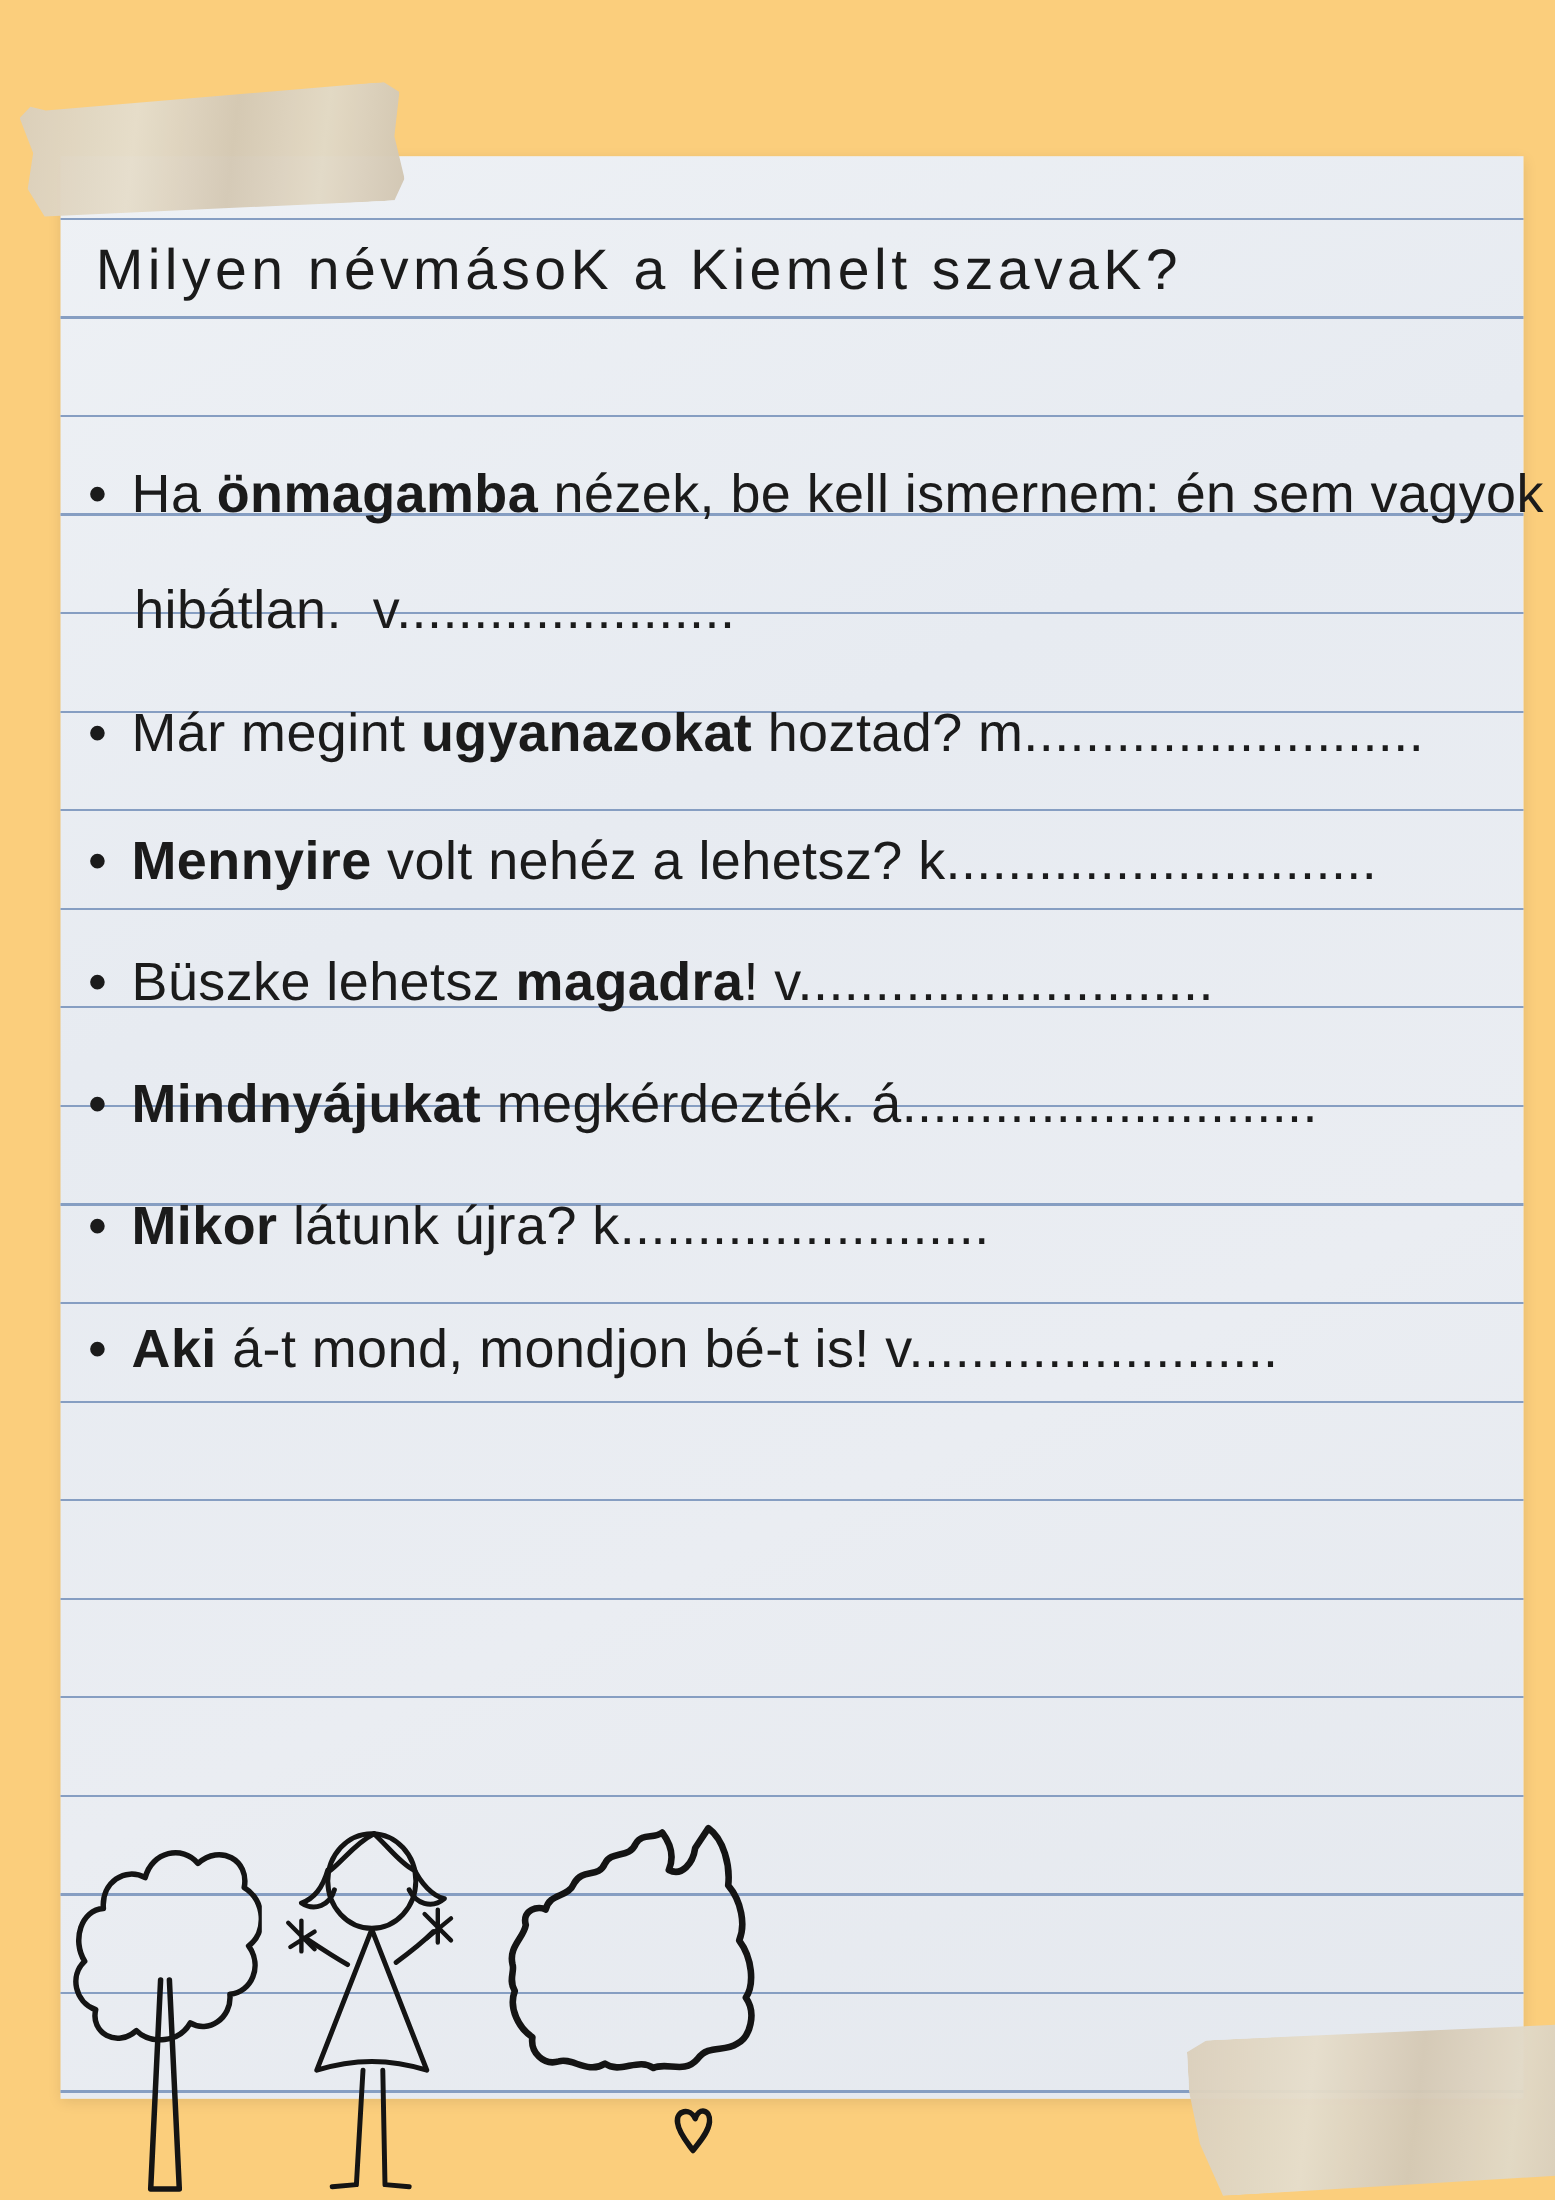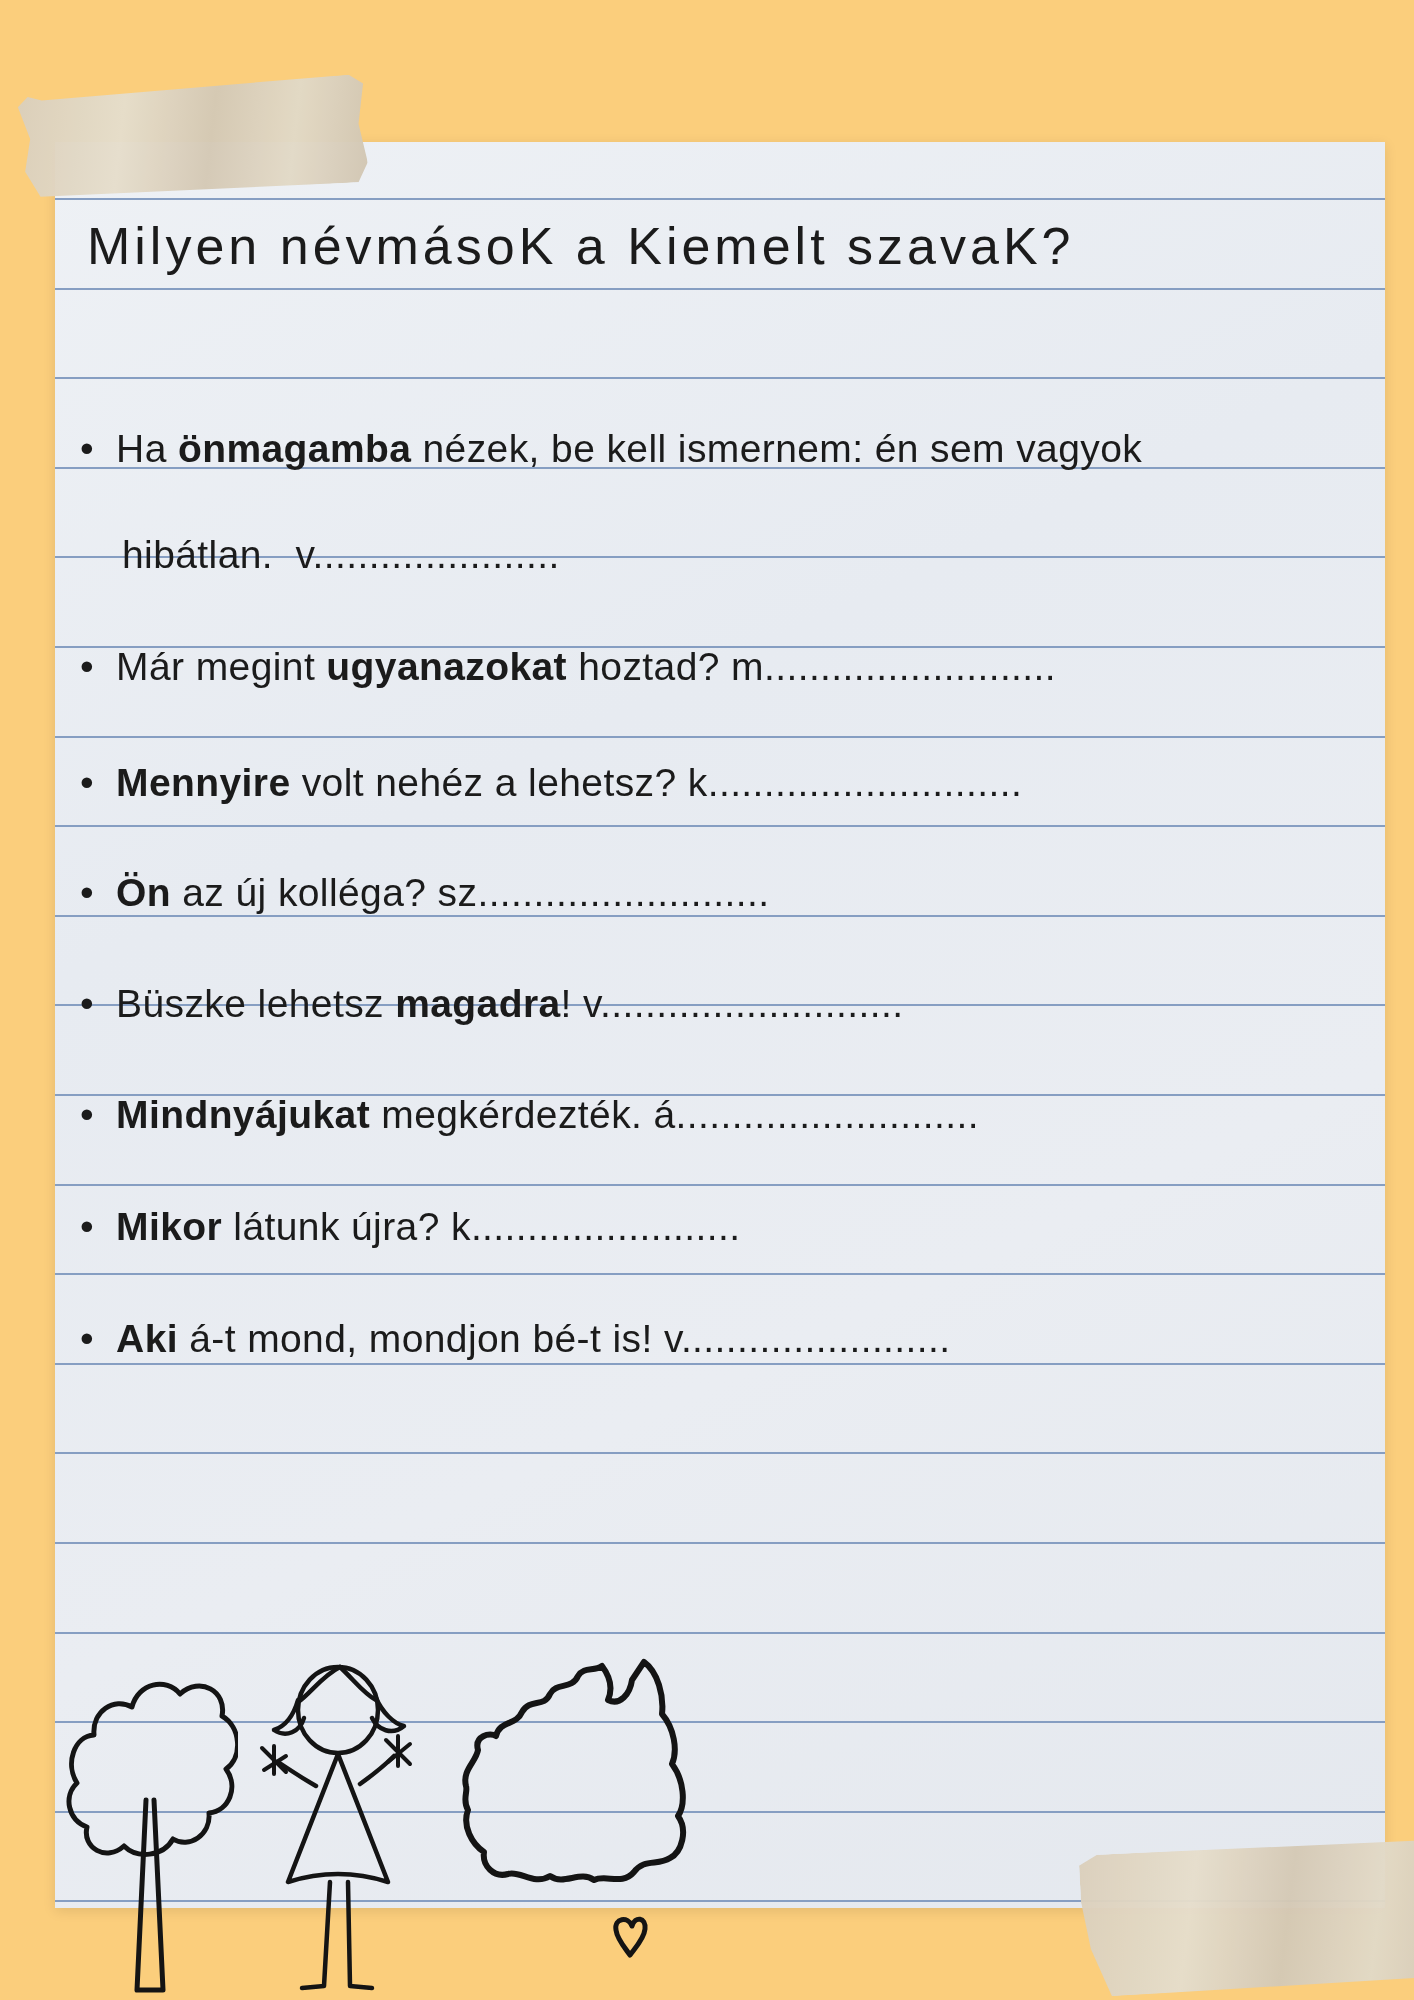--- a/index.html
+++ b/index.html
@@ -19,21 +19,21 @@
       var(--rule,rgba(134,158,194,.85)) 0 2px, transparent 2px 89.6px);
   }
   .title{
     position:absolute;left:32px;top:74px;margin:0;
     font-size:52px;font-weight:400;letter-spacing:4px;
     color:var(--ink,#1B1B1B);white-space:nowrap;
   }
   .list{position:absolute;inset:0;}
   .row{
     position:absolute;left:25px;white-space:nowrap;
-    font-size:39px;line-height:46px;color:var(--ink,#1B1B1B);
+    font-size:49px;line-height:46px;color:var(--ink,#1B1B1B);
     letter-spacing:.4px;
   }
   .row .bullet{display:inline-block;margin-right:22px;}
   .row.cont{left:67px;}
   .row .bold{font-weight:700;}
   .row:nth-child(1){top:284px}
   .row:nth-child(2){top:390px}
   .row:nth-child(3){top:502px}
   .row:nth-child(4){top:618px}
   .row:nth-child(5){top:728px}
@@ -70,21 +70,20 @@
 <div class="canvas">
 
   <div class="paper">
     <div class="rules"></div>
     <h1 class="title">Milyen névmásoK a Kiemelt szavaK?</h1>
     <div class="list">
         <div class="row"><span class="bullet">•</span><span class="txt"><span>Ha </span><span class="bold">önmagamba</span><span> nézek, be kell ismernem: én sem vagyok</span></span></div>
         <div class="row cont"><span class="txt"><span>hibátlan.&nbsp; v......................</span></span></div>
         <div class="row"><span class="bullet">•</span><span class="txt"><span>Már megint </span><span class="bold">ugyanazokat</span><span> hoztad? m..........................</span></span></div>
         <div class="row"><span class="bullet">•</span><span class="txt"><span class="bold">Mennyire</span><span> volt nehéz a lehetsz? k............................</span></span></div>
-        <div class="row"><span class="bullet">•</span><span class="txt"><span class="bold">Ön</span><span> az új kolléga? sz..........................</span></span></div>
         <div class="row"><span class="bullet">•</span><span class="txt"><span>Büszke lehetsz </span><span class="bold">magadra</span><span>! v...........................</span></span></div>
         <div class="row"><span class="bullet">•</span><span class="txt"><span class="bold">Mindnyájukat</span><span> megkérdezték. á...........................</span></span></div>
         <div class="row"><span class="bullet">•</span><span class="txt"><span class="bold">Mikor</span><span> látunk újra? k........................</span></span></div>
         <div class="row"><span class="bullet">•</span><span class="txt"><span class="bold">Aki</span><span> á-t mond, mondjon bé-t is! v........................</span></span></div>
       </div>
   </div>
 
   <svg class="doodle tree" width="178" height="348" viewBox="0 0 178 348">
     <path stroke-width="5" d="M64,196 C46,212 22,198 27,177 C8,170 3,146 17,133 C5,114 14,86 34,85 C32,61 54,47 72,57 C78,33 106,27 120,44 C140,26 167,41 162,66 C181,77 183,107 166,119 C179,137 169,161 149,163 C151,185 129,199 113,189 C103,207 77,209 64,196 Z"></path>
     <path stroke-width="5" d="M86,150 L77,340 L103,340 L94,150"></path>

